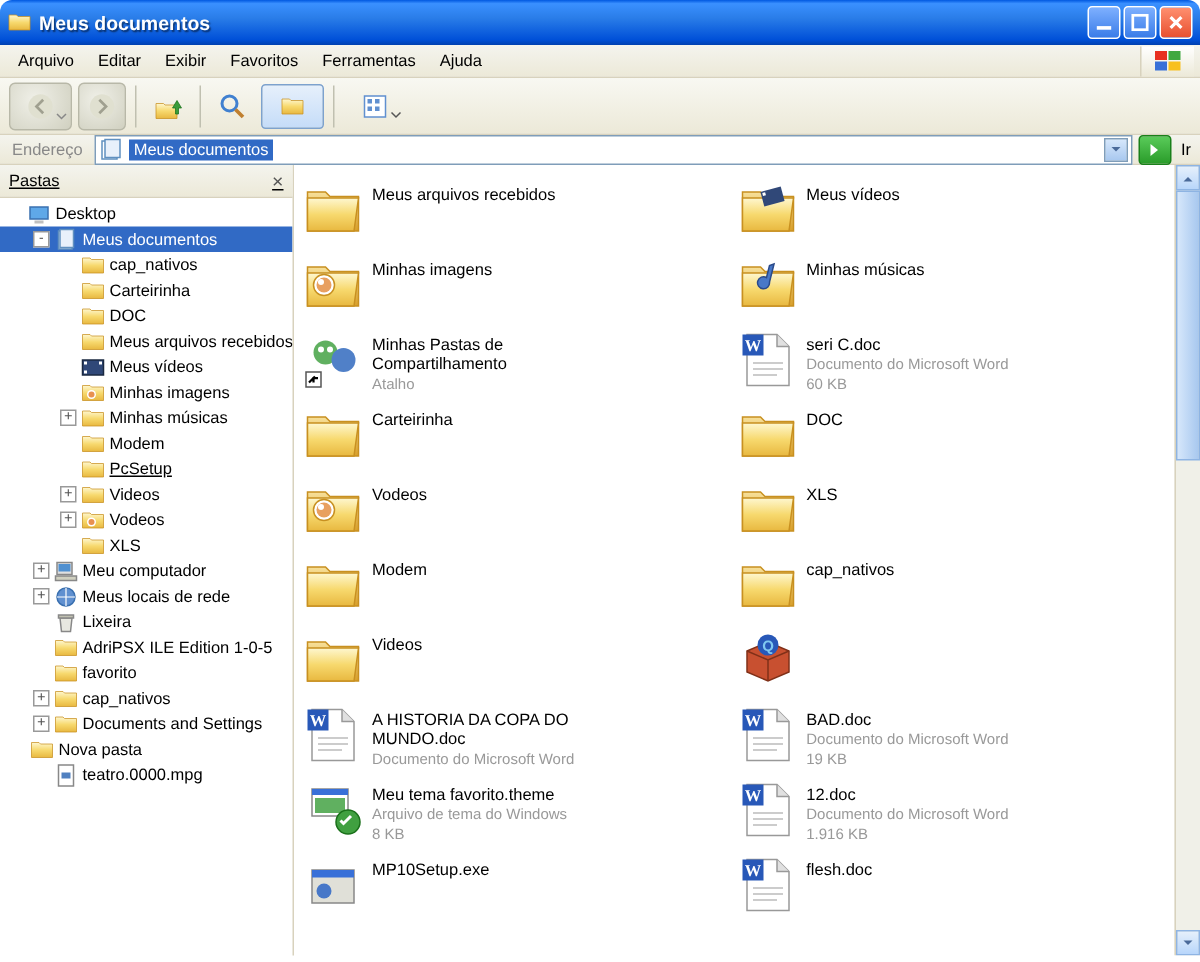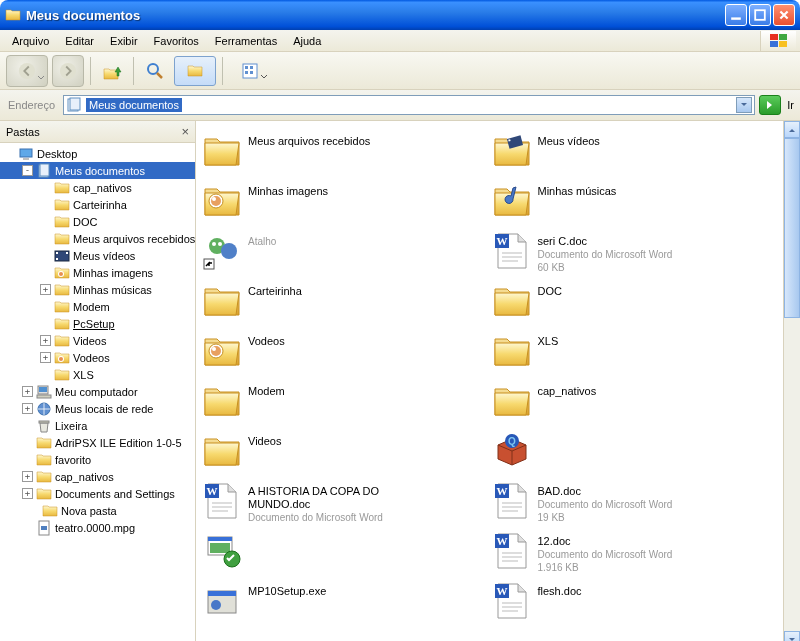--- a/index.html
+++ b/index.html
@@ -22,34 +22,34 @@
 
 .toolbar { height: 38px; background: linear-gradient(to bottom, #f8f8f2, #ece9d8); border-bottom: 1px solid #d8d2bd; display: flex; align-items: center; padding: 0 6px; gap: 4px; }
 .tbtn { width: 30px; height: 30px; border: 1px solid transparent; border-radius: 3px; display: flex; align-items: center; justify-content: center; cursor: pointer; position: relative; }
 .tbtn.nav { width: 32px; height: 32px; border-radius: 4px; background: radial-gradient(circle at 40% 35%, #f0f0e8, #d0d0c0); border: 1px solid #b8b8a8; }
 .tbtn.active { border: 1px solid #7da2ce; background: linear-gradient(to bottom,#e6f0fb,#c5dcf8); }
 .tbtn.drop { width: 42px; }
 .tbtn .chev { position: absolute; right: 2px; bottom: 4px; }
 .tsep { width: 1px; height: 28px; background: #c0c0b0; margin: 0 2px; }
 
 
-.addrbar { height: 31px; background: linear-gradient(to bottom,#f4f4ee,#ece9d8); border-bottom: 1px solid #d8d2bd; display: flex; align-items: center; padding: 0 4px; gap: 4px; justify-content: space-between; }
+.addrbar { height: 20px; background: linear-gradient(to bottom,#f4f4ee,#ece9d8); border-bottom: 1px solid #d8d2bd; display: flex; align-items: center; padding: 0 4px; gap: 4px; justify-content: space-between; }
 .addrbar .lbl { color: #888; padding: 0 4px; }
 .addrbox { flex: 1; height: 20px; background: #fff; border: 1px solid #7f9db9; display: flex; align-items: center; padding: 0 2px; }
 .addrbox .sel { background: #316ac5; color: #fff; padding: 1px 3px; margin-left: 4px; }
 .addrbox .dd { margin-left: auto; width: 16px; height: 16px; background: linear-gradient(to bottom,#d6e7fb,#a8c8ef); border: 1px solid #7f9db9; display: flex; align-items: center; justify-content: center; }
 .gobtn { width: 22px; height: 20px; background: linear-gradient(to bottom,#5acb5a,#2a9c2a); border: 1px solid #1a801a; border-radius: 3px; display: flex; align-items: center; justify-content: center; color: #fff; }
 .golbl { padding: 0 2px; }
 
 
 .main { display: flex; height: 527px; }
 
 
 .treepanel { width: 196px; border-right: 1px solid #d8d2bd; display: flex; flex-direction: column; background: #fff; }
-.treehdr { height: 22px; background: linear-gradient(to bottom,#f4f4ee,#ece9d8); border-bottom: 1px solid #d8d2bd; display: flex; align-items: center; padding: 0 6px; font-size: 11px; }
+.treehdr { height: 22px; background: linear-gradient(to bottom,#f4f4ee,#ece9d8); border-bottom: 1px solid #d8d2bd; display: flex; align-items: center; padding: 0 6px; font-size: 11px; text-decoration: underline; }
 .treehdr .x { margin-left: auto; cursor: pointer; font-family: Arial; font-size: 13px; color: #555; }
 .tree { flex: 1; overflow: auto; padding: 2px 0; }
 .tn { display: flex; align-items: center; height: 17px; padding-right: 4px; cursor: pointer; white-space: nowrap; }
 .tn.sel { background: #316ac5; color: #fff; }
 .tw { width: 11px; height: 11px; border: 1px solid #999; background: #fff; display: flex; align-items: center; justify-content: center; font-size: 9px; line-height: 7px; font-family: monospace; margin-right: 3px; color: #555; flex-shrink: 0; }
 .tw.empty { border: none; background: transparent; }
 .ticon { width: 16px; height: 16px; margin-right: 3px; flex-shrink: 0; }
 
 
 .content { flex: 1; position: relative; overflow: hidden; }
@@ -364,21 +364,21 @@
           </svg>
           <span>cap_nativos</span>
         </div>
         <div class="tn" style="padding-left: 22px;">
           <div class="tw">+</div>
           <svg class="ticon" viewBox="0 0 16 16">
             <use href="#folder16"></use>
           </svg>
           <span>Documents and Settings</span>
         </div>
-        <div class="tn" style="padding-left: 28px;">
+        <div class="tn" style="padding-left: 6px;">
           <div class="tw empty"></div>
           <svg class="ticon" viewBox="0 0 16 16">
             <use href="#folder16"></use>
           </svg>
           <span>Nova pasta</span>
         </div>
         <div class="tn" style="padding-left: 22px;">
           <div class="tw empty"></div>
           <svg class="ticon" viewBox="0 0 16 16">
             <rect x="3" y="1" width="10" height="14" fill="#fff" stroke="#888"></rect>
@@ -441,20 +441,21 @@
             <svg viewBox="0 0 40 40">
               <circle cx="15" cy="15" r="8" fill="#60b060"></circle>
               <circle cx="27" cy="20" r="8" fill="#5080c8"></circle>
               <circle cx="12" cy="13" r="2" fill="#fff"></circle>
               <circle cx="18" cy="13" r="2" fill="#fff"></circle>
               <rect x="2" y="28" width="10" height="10" fill="#fff" stroke="#555"></rect>
               <path d="M4 35l4-4m-1 4v-3h3" stroke="#000" fill="none" stroke-width="1.5"></path>
             </svg>
           </div>
           <div class="fmeta">
+            <div class="fname">Minhas Pastas de Compartilhamento</div>
             <div class="fsub">Atalho</div>
           </div>
         </div>
         <div class="fitem">
           <div class="ficon">
             <svg viewBox="0 0 40 40">
               <use href="#doc40"></use>
               <rect x="3" y="3" width="14" height="14" fill="#2858b8"></rect>
               <text x="10" y="14" font-size="11" font-weight="bold" fill="#fff" text-anchor="middle" font-family="Times">W</text>
               <line x1="10" y1="22" x2="30" y2="22" stroke="#bbb"></line>
@@ -587,20 +588,25 @@
         <div class="fitem">
           <div class="ficon">
             <svg viewBox="0 0 40 40">
               <rect x="6" y="6" width="24" height="18" fill="#fff" stroke="#888"></rect>
               <rect x="6" y="6" width="24" height="4" fill="#3870d8"></rect>
               <rect x="8" y="12" width="20" height="10" fill="#60b060"></rect>
               <circle cx="30" cy="28" r="8" fill="#40a040" stroke="#1a701a"></circle>
               <path d="M32 24l-5 5-2-2" stroke="#fff" stroke-width="2" fill="none"></path>
             </svg>
           </div>
+          <div class="fmeta">
+            <div class="fname">Meu tema favorito.theme</div>
+            <div class="fsub">Arquivo de tema do Windows</div>
+            <div class="fsub">8 KB</div>
+          </div>
         </div>
         <div class="fitem">
           <div class="ficon">
             <svg viewBox="0 0 40 40">
               <use href="#doc40"></use>
               <rect x="3" y="3" width="14" height="14" fill="#2858b8"></rect>
               <text x="10" y="14" font-size="11" font-weight="bold" fill="#fff" text-anchor="middle" font-family="Times">W</text>
               <line x1="10" y1="22" x2="30" y2="22" stroke="#bbb"></line>
               <line x1="10" y1="26" x2="30" y2="26" stroke="#bbb"></line>
               <line x1="10" y1="30" x2="26" y2="30" stroke="#bbb"></line>

